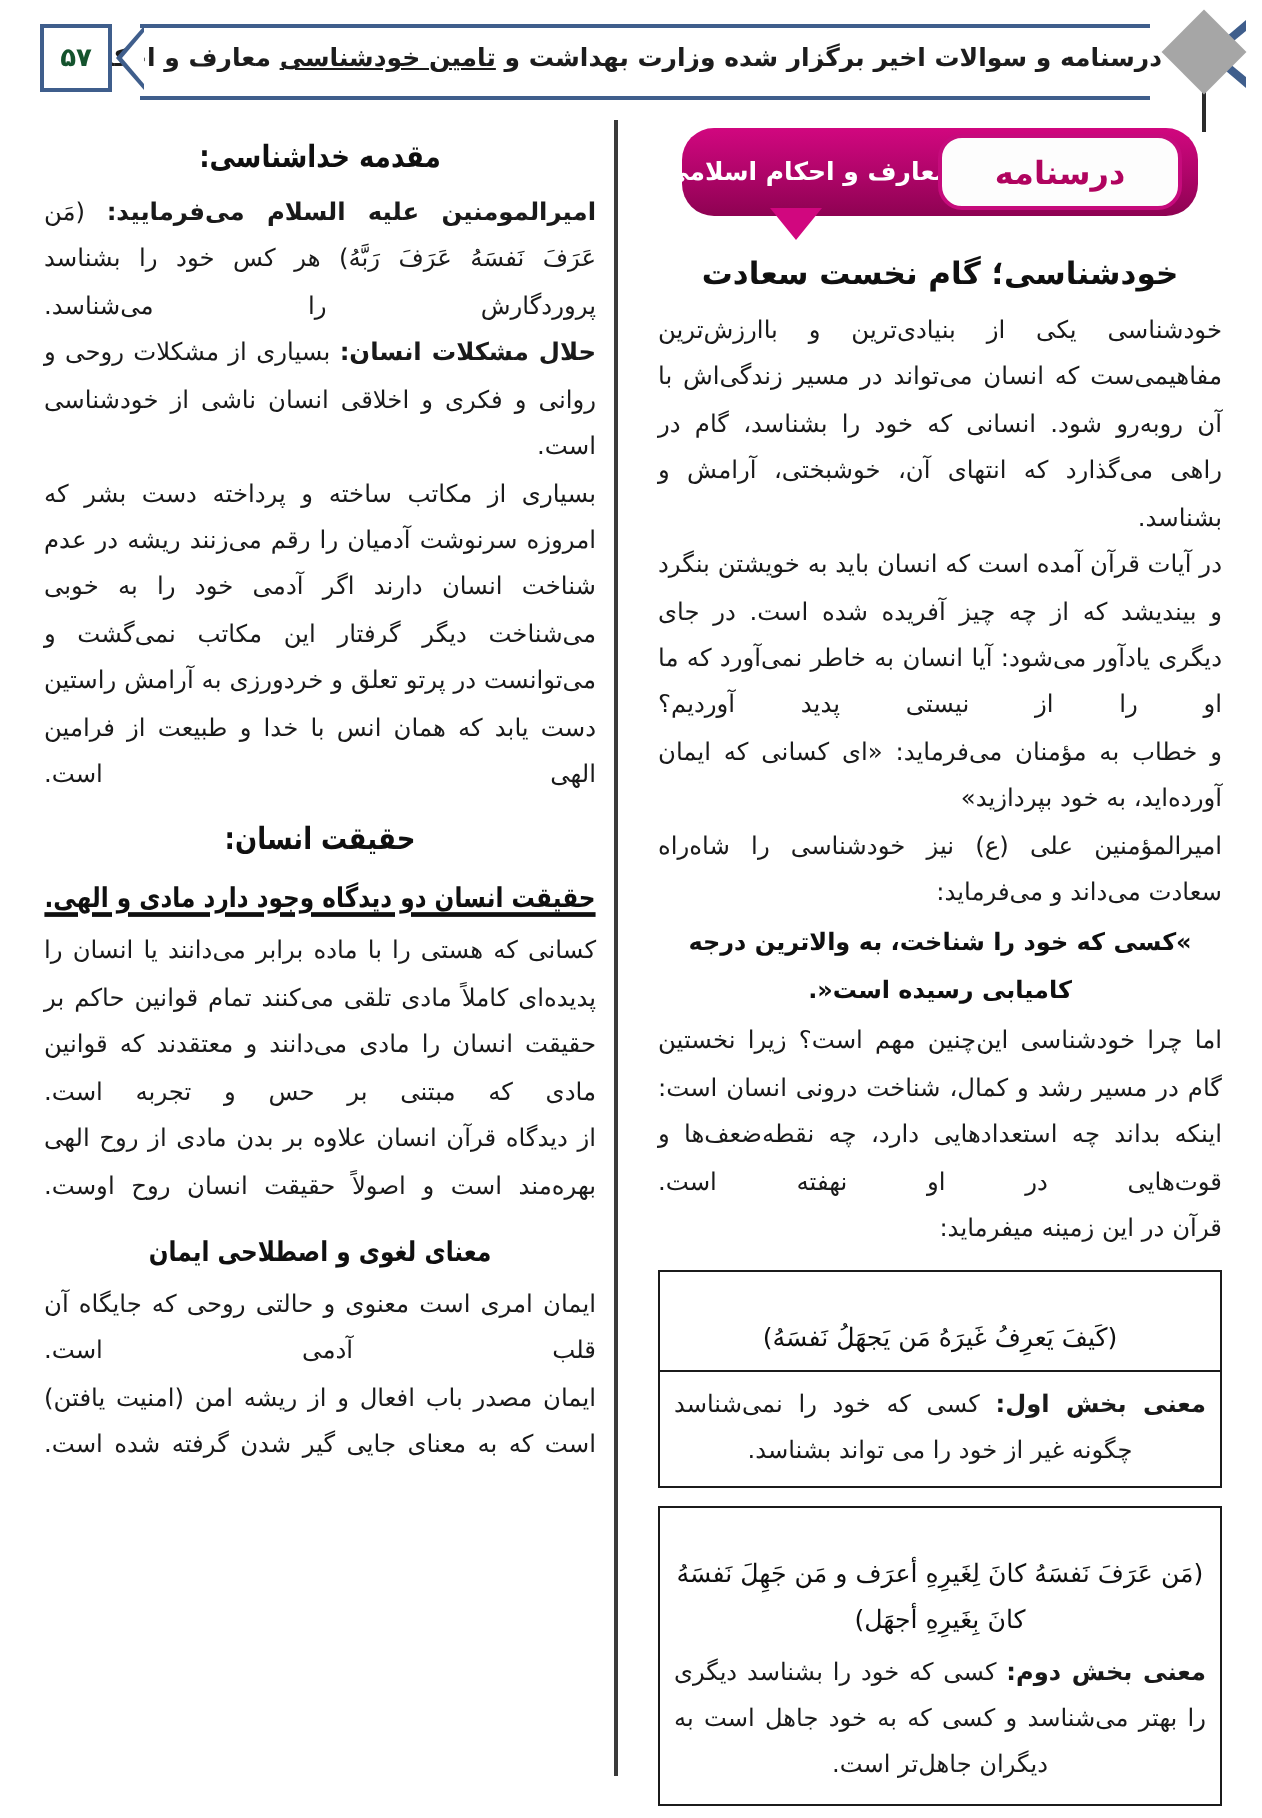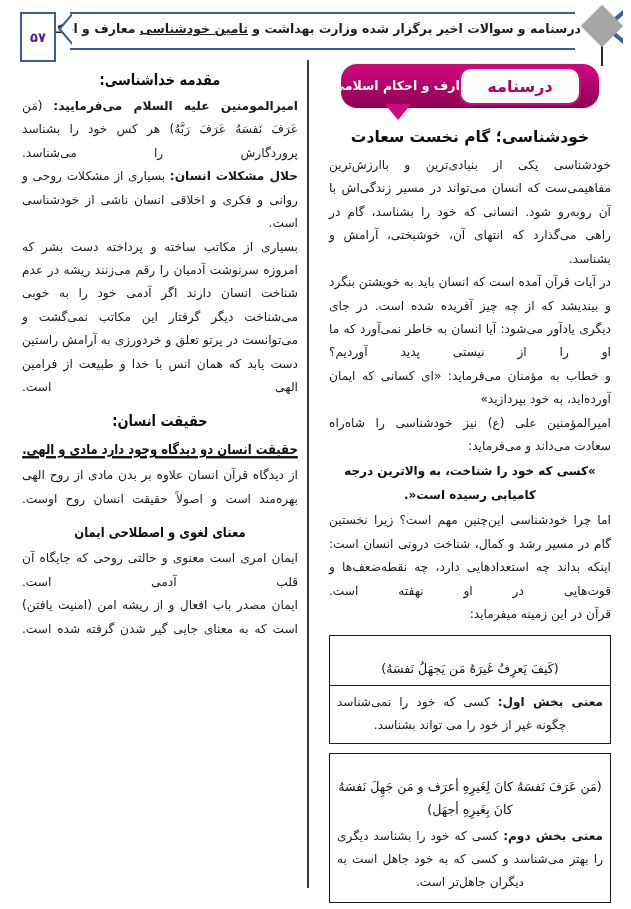--- a/index.html
+++ b/index.html
@@ -102,30 +102,30 @@
     text-decoration: underline;
     text-decoration-thickness: 1px;
   }
 
   
   .page-number-box {
     position: absolute;
     top: 12px;
     left: 20px;
     width: 36px;
-    height: 50px;
+    height: 34px;
     border: 2px solid #3f5e8c;
     background: #ffffff;
     box-sizing: border-box;
     display: flex;
     align-items: center;
     justify-content: center;
     font-size: 13px;
     font-weight: bold;
-    color: #4c1d95;
+    color: #14532d;
     z-index: 4;
   }
   .page-number-arrow {
     position: absolute;
     top: 13px;
     left: 58px;
     width: 0;
     height: 0;
     border-top: 16px solid transparent;
     border-bottom: 16px solid transparent;
@@ -214,21 +214,21 @@
     right: 6px;
     width: 250px;
     height: 40px;
     border-radius: 16px;
     background: linear-gradient(180deg, #a30a60 0%, #7a0446 100%);
     z-index: -1;
   }
   .logo-inner-white {
     position: absolute;
     top: 7px;
-    right: 18px;
+    right: 8px;
     width: 122px;
     height: 38px;
     border-radius: 12px;
     background: #fdfdfd;
     border: 2px solid #c60b7c;
     box-sizing: border-box;
     display: flex;
     align-items: center;
     justify-content: center;
     text-align: center;
@@ -426,20 +426,21 @@
     <p class="body jst"><b class="inline-head">امیرالمومنین علیه السلام می‌فرمایید:</b><span> (مَن عَرَفَ نَفسَهُ عَرَفَ رَبَّهُ)</span><span> هر کس خود را بشناسد پروردگارش را می‌شناسد.</span></p>
 
     <p class="body jst"><b class="inline-head">حلال مشکلات انسان:</b><span> بسیاری از مشکلات روحی و روانی و فکری و اخلاقی انسان ناشی از خودشناسی است.</span></p>
 
     <p class="body jst">بسیاری از مکاتب ساخته و پرداخته دست بشر که امروزه سرنوشت آدمیان را رقم می‌زنند ریشه در عدم شناخت انسان دارند اگر آدمی خود را به خوبی می‌شناخت دیگر گرفتار این مکاتب نمی‌گشت و می‌توانست در پرتو تعلق و خردورزی به آرامش راستین دست یابد که همان انس با خدا و طبیعت از فرامین الهی است.</p>
 
     <div class="deco-head">حقیقت انسان:</div>
 
     <div class="deco-head small underline-thick">حقیقت انسان دو دیدگاه وجود دارد مادی و الهی.</div>
 
+    <p class="body jst">کسانی که هستی را با ماده برابر می‌دانند یا انسان را پدیده‌ای کاملاً مادی تلقی می‌کنند تمام قوانین حاکم بر حقیقت انسان را مادی می‌دانند و معتقدند که قوانین مادی که مبتنی بر حس و تجربه است.</p>
     <p class="body jst">از دیدگاه قرآن انسان علاوه بر بدن مادی از روح الهی بهره‌مند است و اصولاً حقیقت انسان روح اوست.</p>
 
 
     <div class="deco-head small">معنای لغوی و اصطلاحی ایمان</div>
 
     <p class="body jst">ایمان امری است معنوی و حالتی روحی که جایگاه آن قلب آدمی است.</p>
     <p class="body jst">ایمان مصدر باب افعال و از ریشه امن (امنیت یافتن) است که به معنای جایی گیر شدن گرفته شده است.</p>
 
   </div>
 

